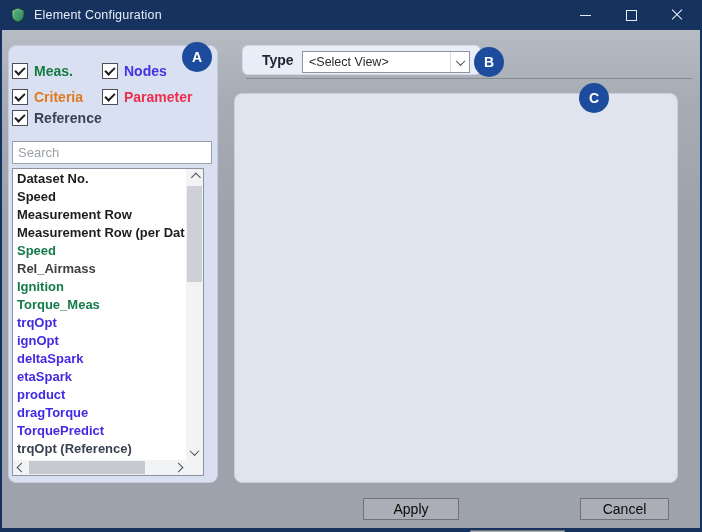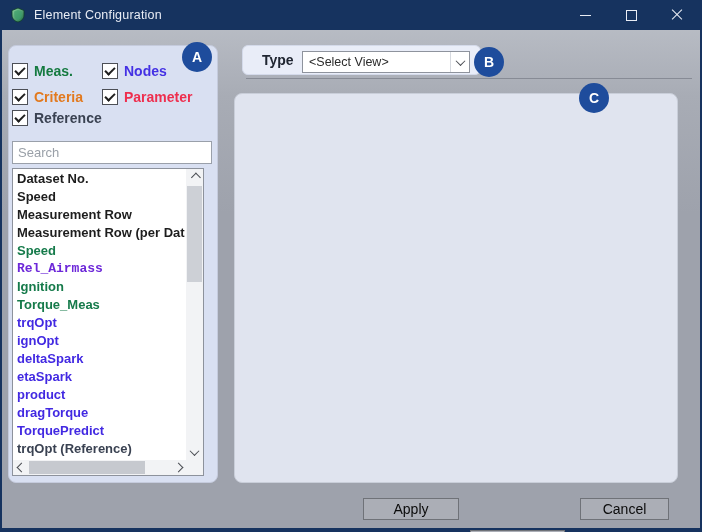--- a/index.html
+++ b/index.html
@@ -147,21 +147,21 @@
 
   <input class="search-input" type="text" placeholder="Search" style="">
 
   <div class="list-box">
     <div class="list-items">
       <div class="list-item" style="color: rgb(29, 29, 29);">Dataset No.</div>
       <div class="list-item" style="color: rgb(29, 29, 29);">Speed</div>
       <div class="list-item" style="color: rgb(29, 29, 29);">Measurement Row</div>
       <div class="list-item" style="color: rgb(29, 29, 29);">Measurement Row (per Dataset)</div>
       <div class="list-item" style="color: rgb(21, 122, 74);">Speed</div>
-      <div class="list-item" style="color: #6d28d9; font-family: Liberation Mono, monospace;">Rel_Airmass</div>
+      <div class="list-item" style="color: #404040;">Rel_Airmass</div>
       <div class="list-item" style="color: rgb(21, 122, 74);">Ignition</div>
       <div class="list-item" style="color: rgb(21, 122, 74);">Torque_Meas</div>
       <div class="list-item" style="color: rgb(66, 41, 226);">trqOpt</div>
       <div class="list-item" style="color: rgb(66, 41, 226);">ignOpt</div>
       <div class="list-item" style="color: rgb(66, 41, 226);">deltaSpark</div>
       <div class="list-item" style="color: rgb(66, 41, 226);">etaSpark</div>
       <div class="list-item" style="color: rgb(66, 41, 226);">product</div>
       <div class="list-item" style="color: rgb(66, 41, 226);">dragTorque</div>
       <div class="list-item" style="color: rgb(66, 41, 226);">TorquePredict</div>
       <div class="list-item" style="color: rgb(58, 66, 82);">trqOpt (Reference)</div>

